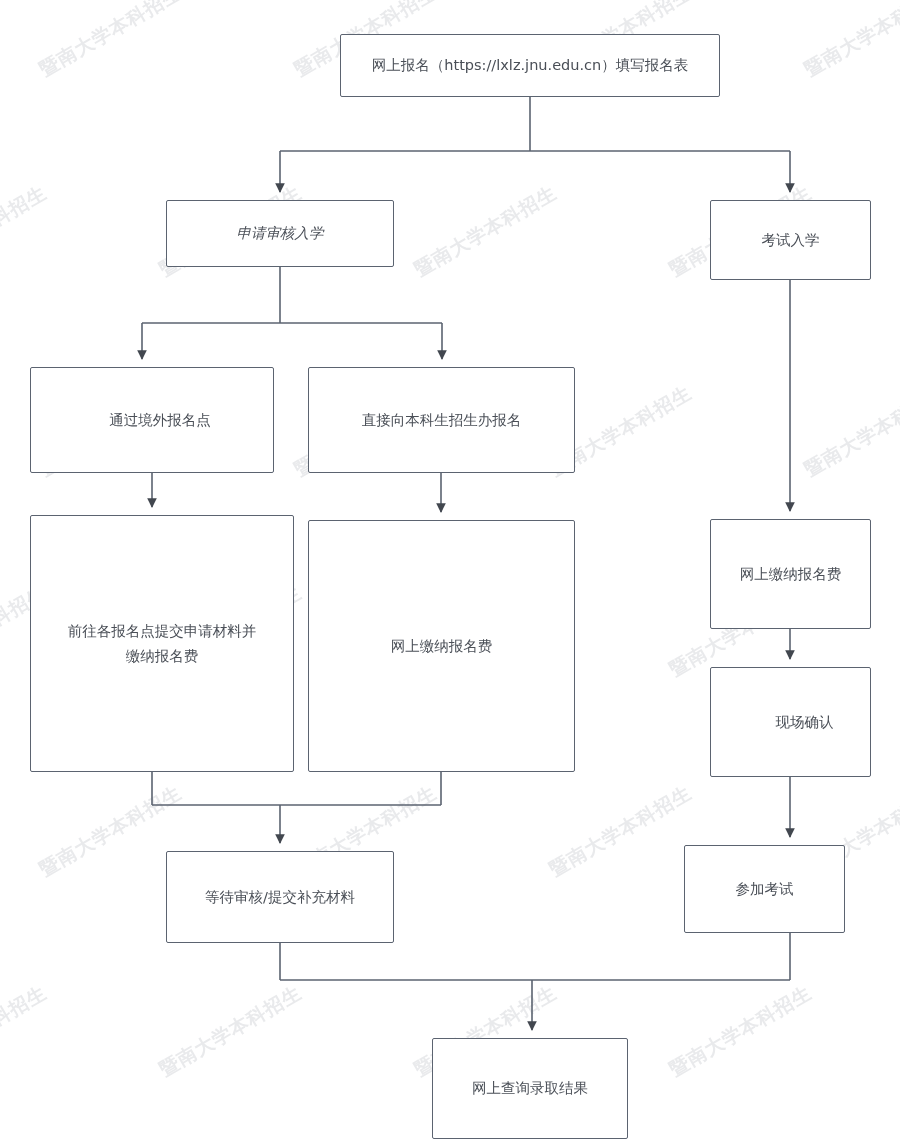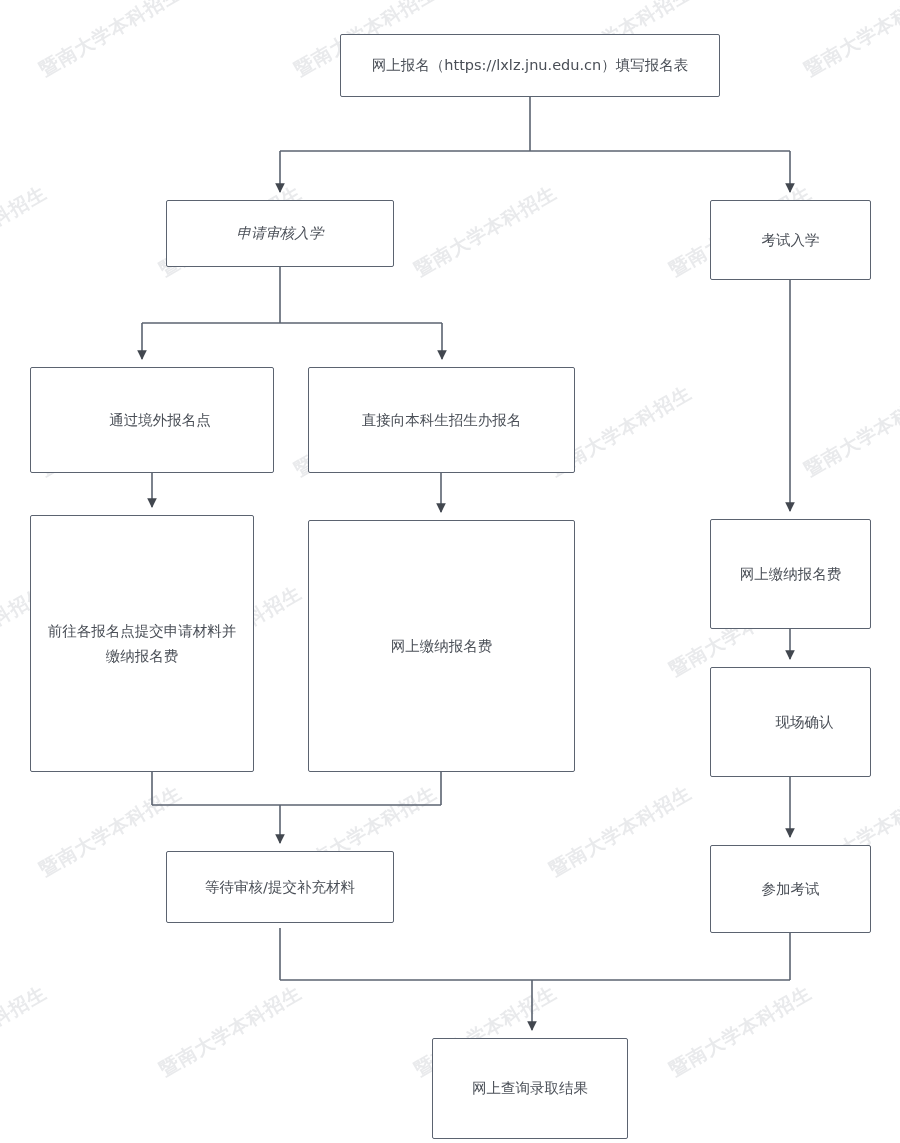--- a/index.html
+++ b/index.html
@@ -144,37 +144,37 @@
       </div>
       <div class="node" style="left: 710px; top: 200px; width: 161px; height: 80px;">
         <div class="label">考试入学</div>
       </div>
       <div class="node" style="left: 30px; top: 367px; width: 244px; height: 106px; padding-left: 16px;">
         <div class="label">通过境外报名点</div>
       </div>
       <div class="node" style="left: 308px; top: 367px; width: 267px; height: 106px;">
         <div class="label">直接向本科生招生办报名</div>
       </div>
-      <div class="node" style="left: 30px; top: 515px; width: 224px; height: 257px;">
+      <div class="node" style="left: 30px; top: 515px; width: 264px; height: 257px;">
         <div class="label">前往各报名点提交申请材料并
 缴纳报名费</div>
       </div>
       <div class="node" style="left: 308px; top: 520px; width: 267px; height: 252px;">
         <div class="label">网上缴纳报名费</div>
       </div>
       <div class="node" style="left: 710px; top: 519px; width: 161px; height: 110px;">
         <div class="label">网上缴纳报名费</div>
       </div>
       <div class="node" style="left: 710px; top: 667px; width: 161px; height: 110px; padding-left: 28px;">
         <div class="label">现场确认</div>
       </div>
-      <div class="node" style="left: 710px; top: 845px; width: 161px; height: 88px;">
+      <div class="node" style="left: 684px; top: 845px; width: 161px; height: 88px;">
         <div class="label">参加考试</div>
       </div>
-      <div class="node" style="left: 166px; top: 851px; width: 228px; height: 72px;">
+      <div class="node" style="left: 166px; top: 851px; width: 228px; height: 92px;">
         <div class="label">等待审核/提交补充材料</div>
       </div>
       <div class="node" style="left: 432px; top: 1038px; width: 196px; height: 101px;">
         <div class="label">网上查询录取结果</div>
       </div>
     </div>
 
 </div>
 
 </body></html>

